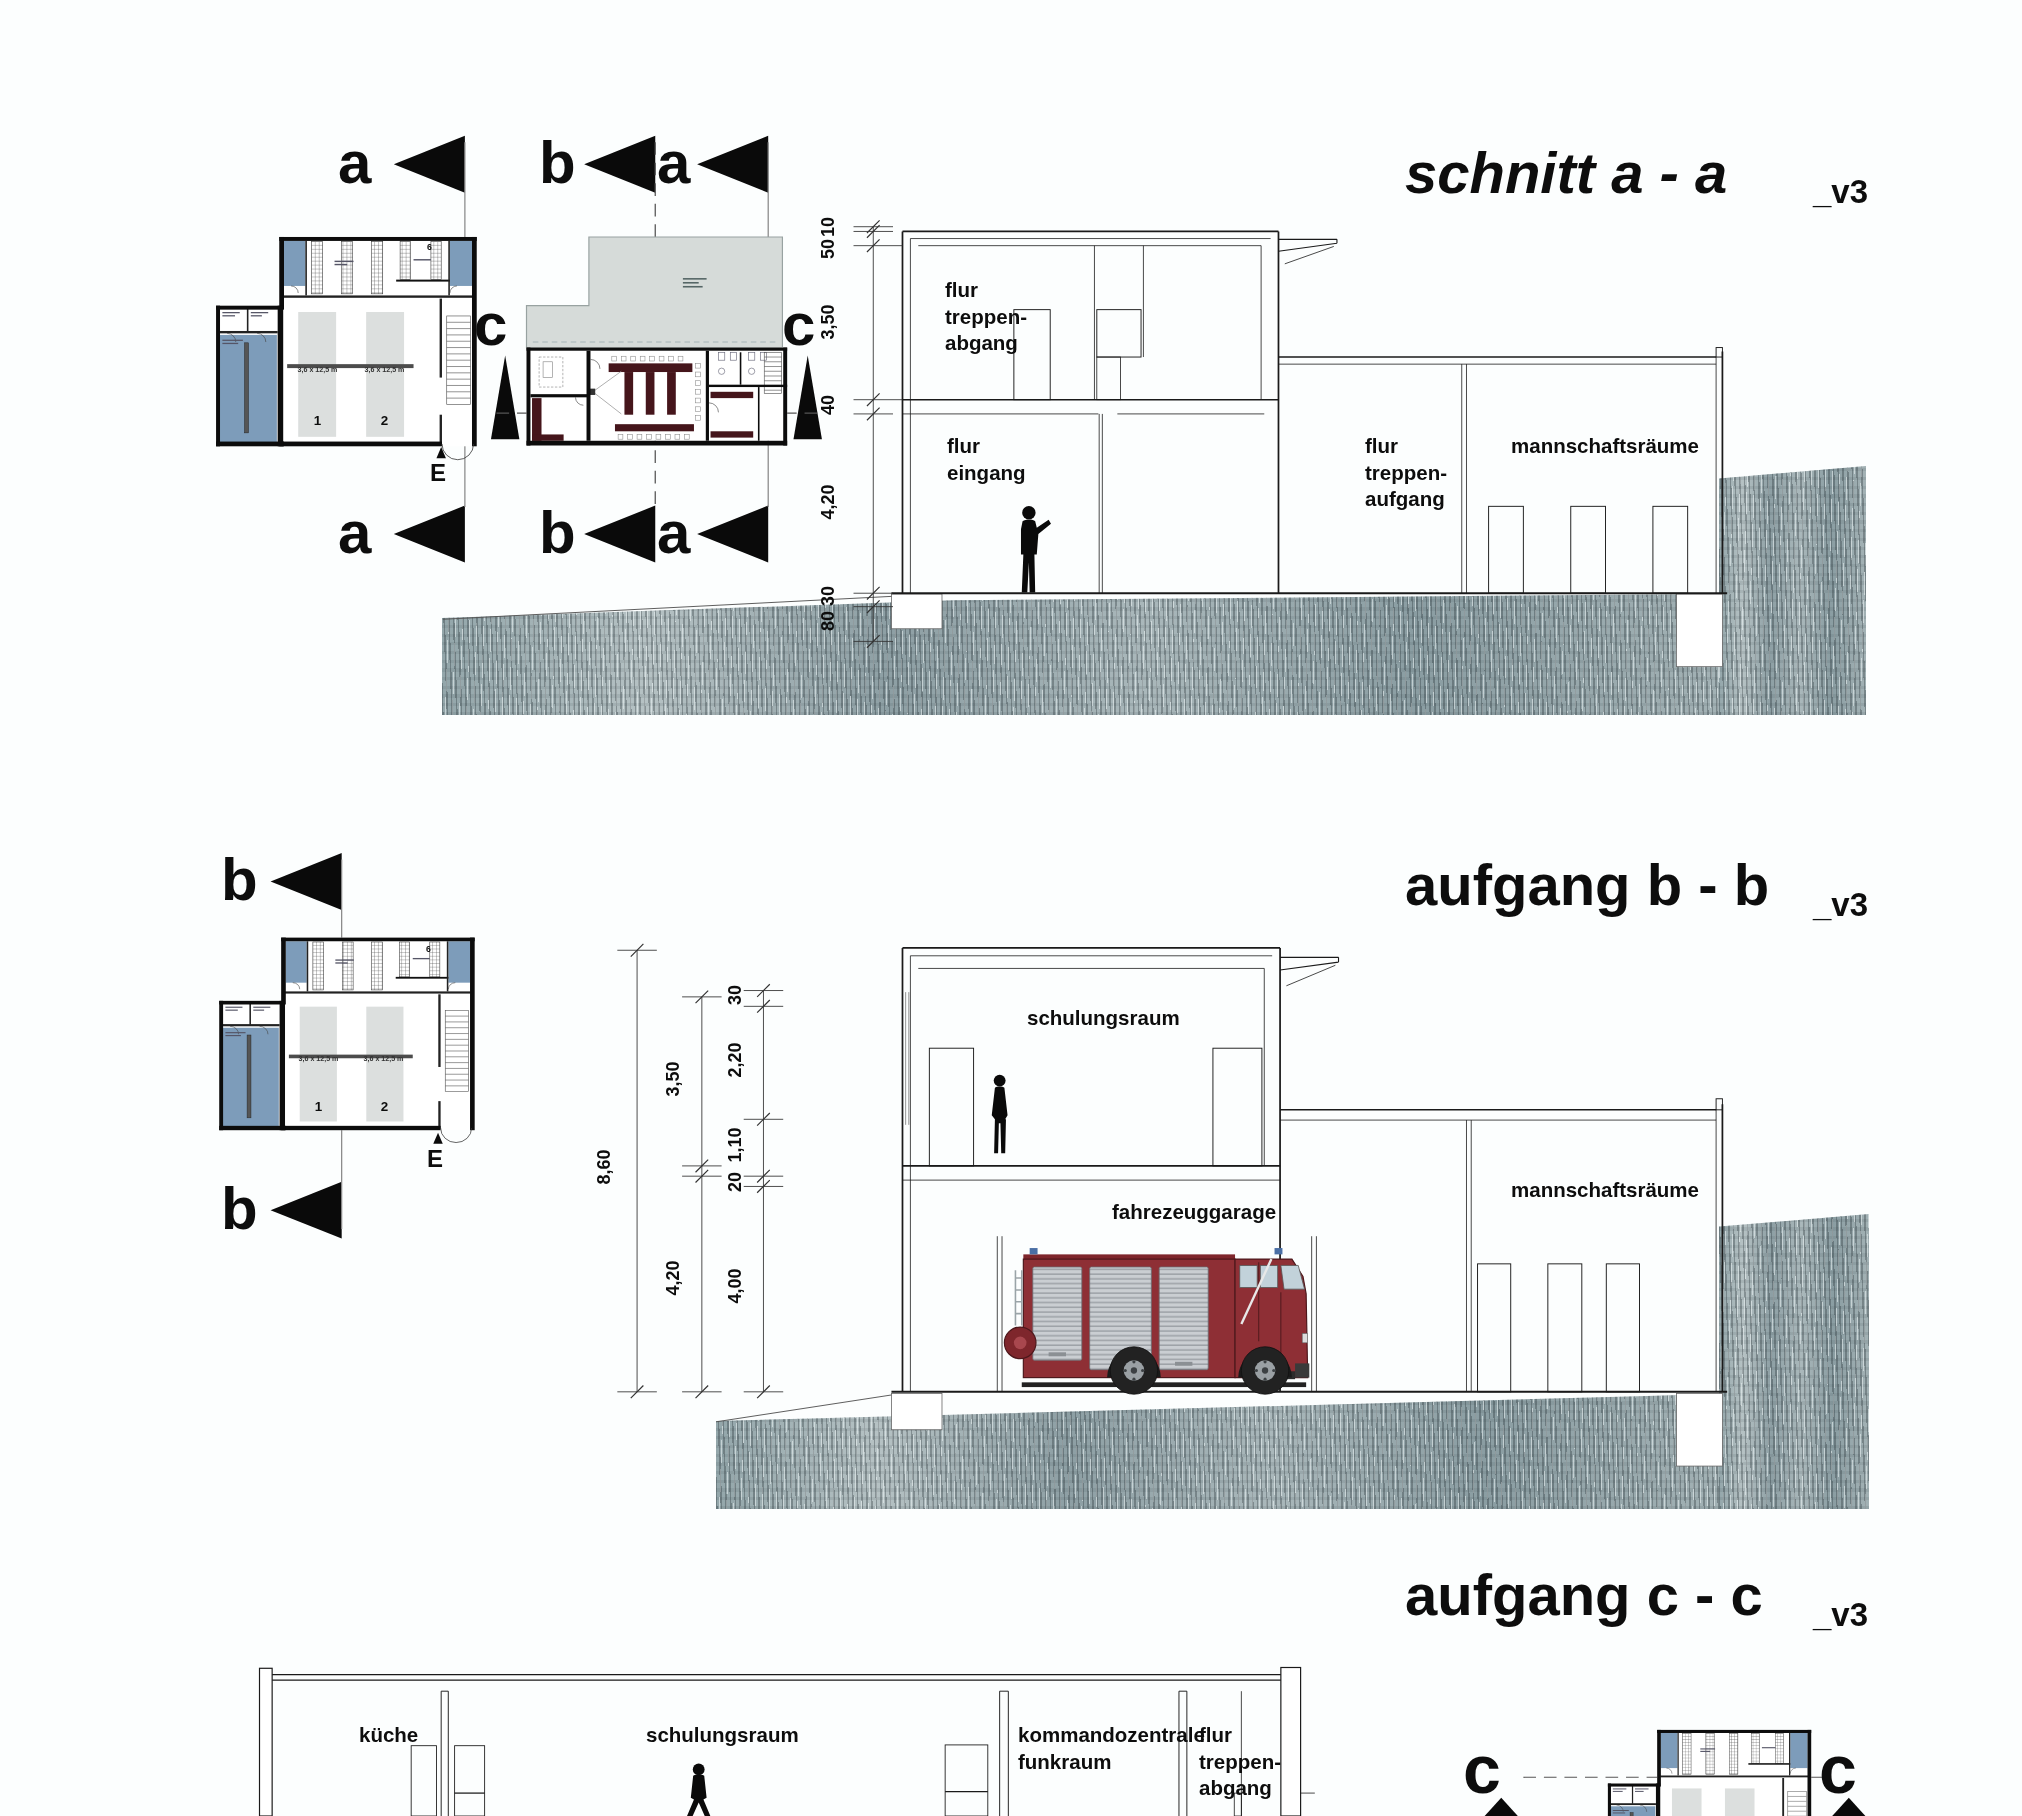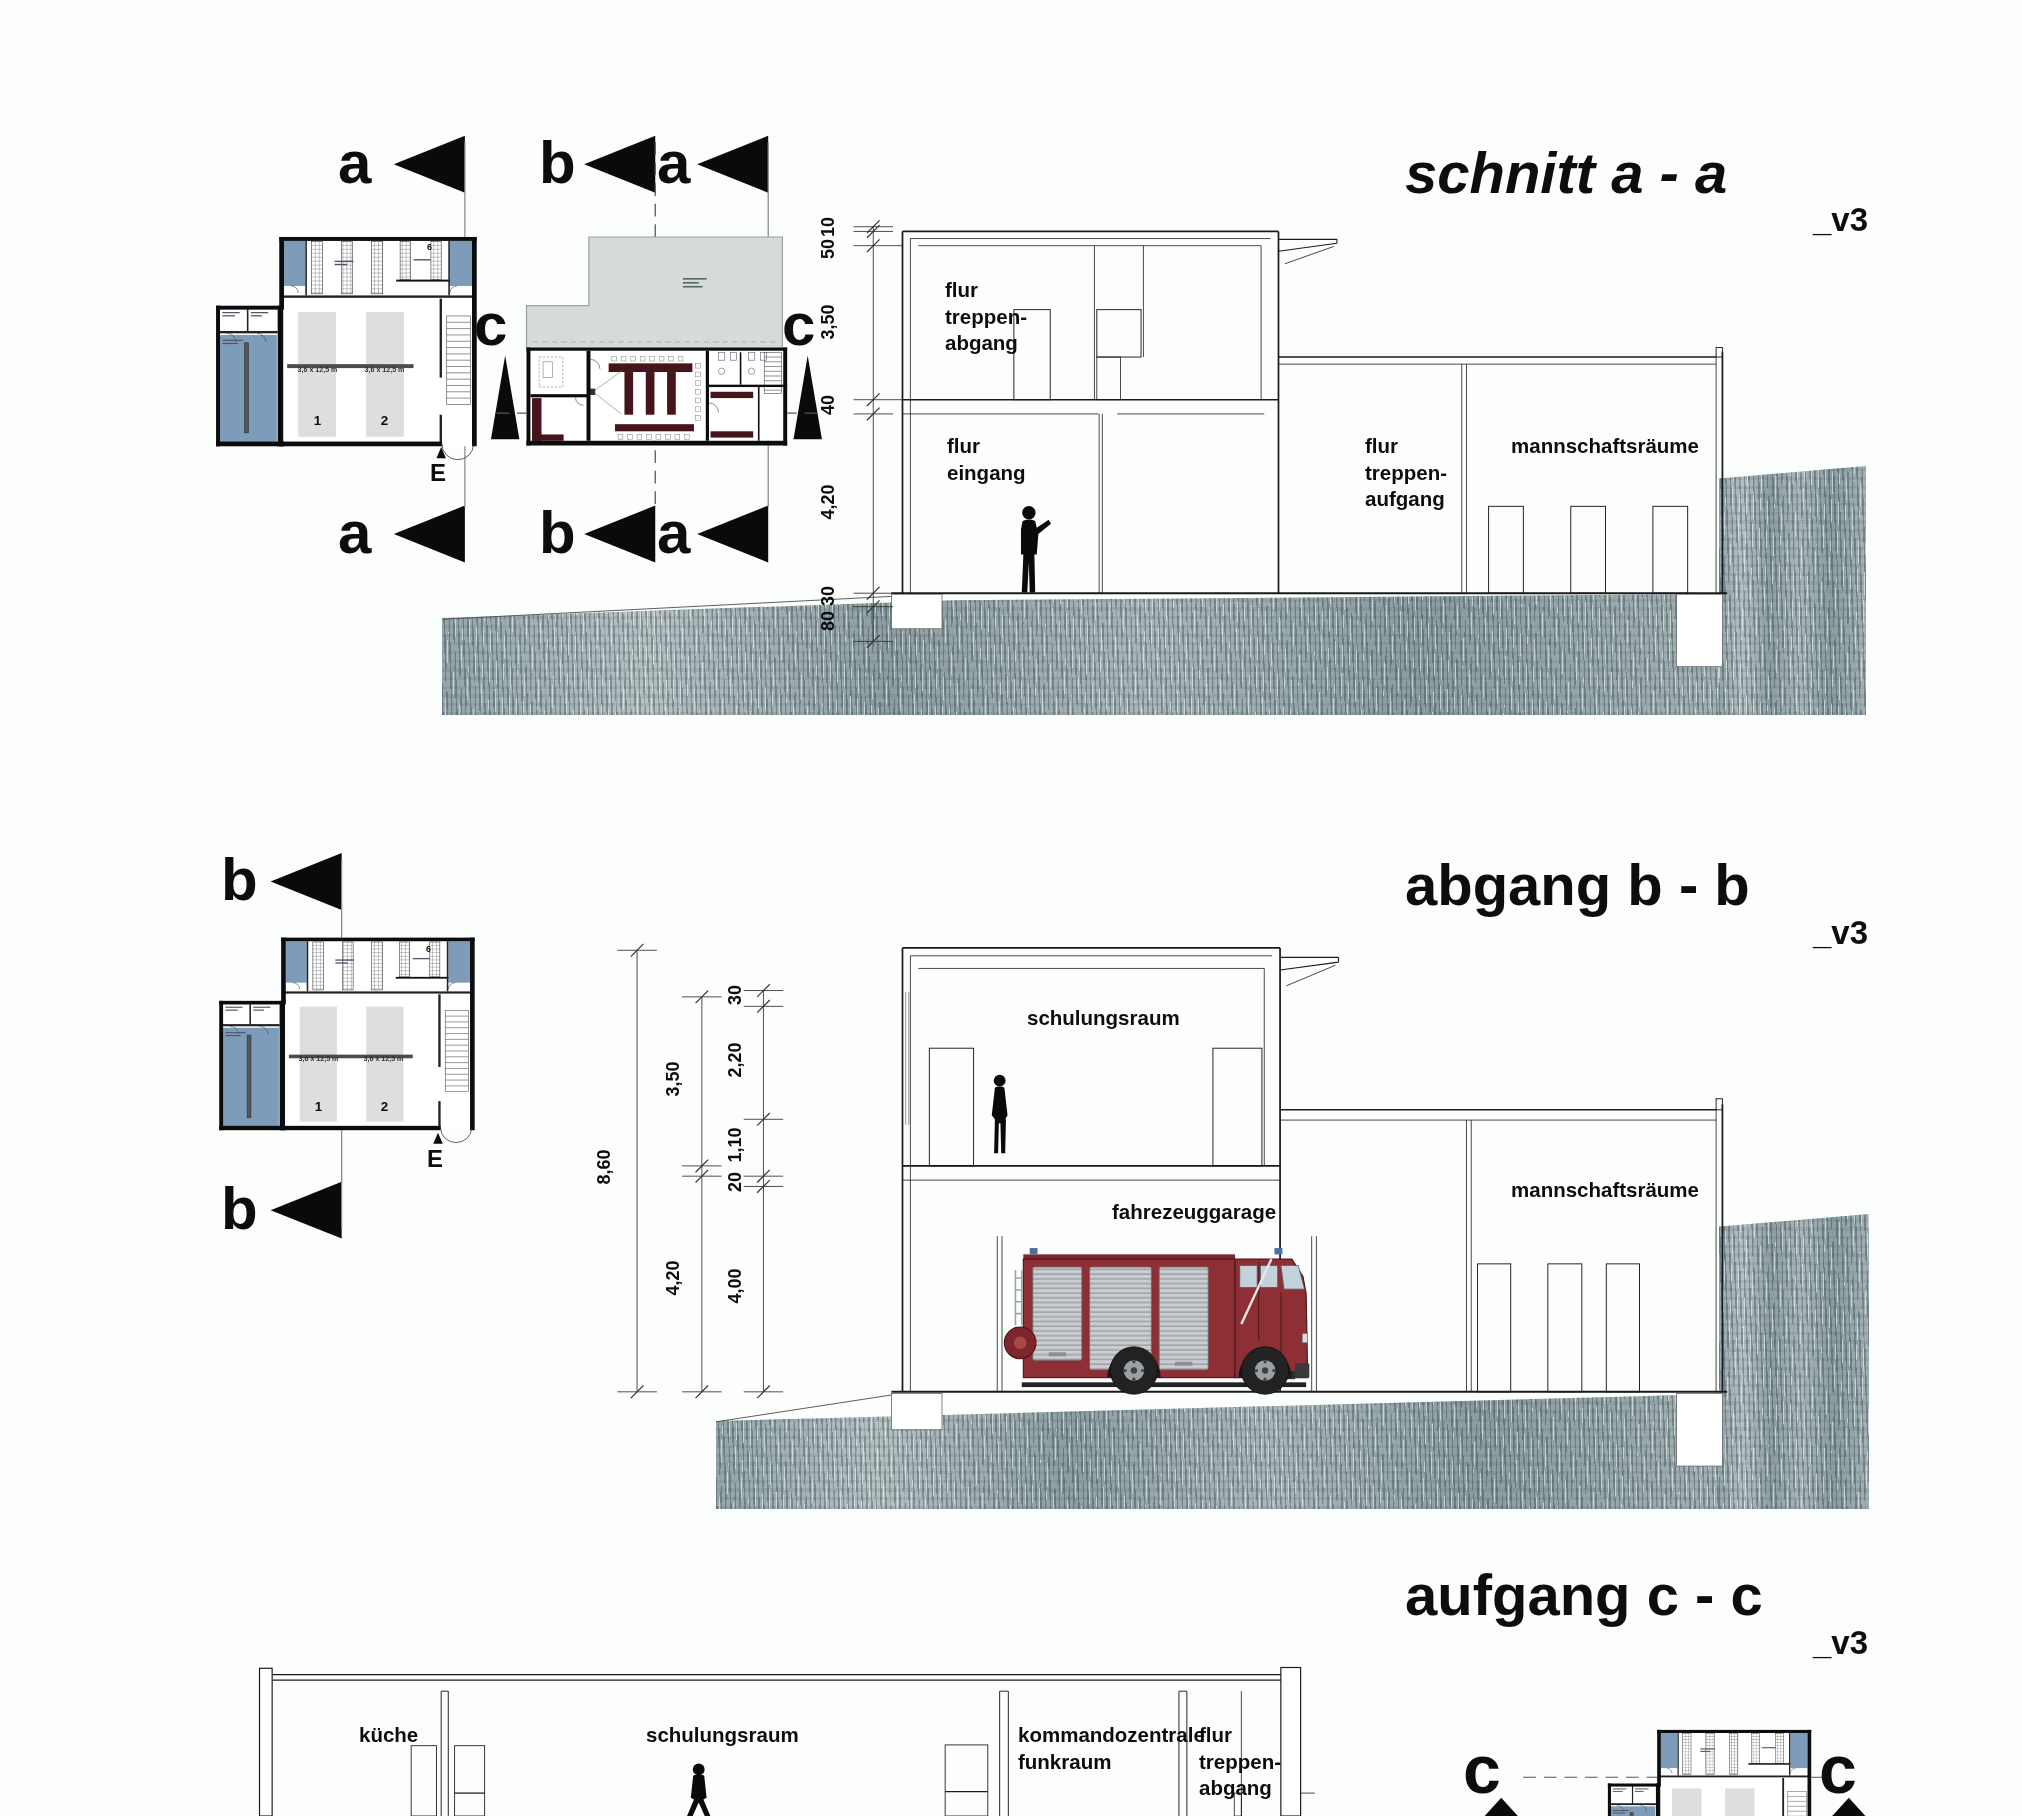--- a/index.html
+++ b/index.html
@@ -7,21 +7,21 @@
        font-family:"Liberation Sans",sans-serif;}
   .ground{position:absolute;
     background:
       repeating-linear-gradient(88deg, rgba(25,35,40,.30) 0 1.6px, rgba(0,0,0,0) 1.6px 4.7px),
       repeating-linear-gradient(92deg, rgba(238,245,246,.55) 0 0.8px, rgba(0,0,0,0) 0.8px 7.1px),
       repeating-linear-gradient(0deg, rgba(70,85,90,.13) 0 3.2px, rgba(0,0,0,0) 3.2px 8.7px),
       linear-gradient(90deg,#93a6aa 0%,#b6c2c4 16%,#8d9fa4 35%,#aab8bb 55%,#8a9da2 76%,#a3b2b5 100%);}
   svg.art{position:absolute;left:0;top:0;}
   .txt{position:absolute;color:#0d0d0d;}
   .title{font:700 58px/1 "Liberation Sans",sans-serif;}
-  .vtag{font:700 33px/1 "Liberation Sans",sans-serif;margin-top:28px;}
+  .vtag{font:700 33px/1 "Liberation Sans",sans-serif;}
   .mark{font:700 60px/1 "Liberation Sans",sans-serif;}
   .markc{font:700 68px/1 "Liberation Sans",sans-serif;}
   .lbl{font:700 20.5px/1.3 "Liberation Sans",sans-serif;white-space:pre-line;}
   .dim{width:79px;text-align:center;transform:rotate(-90deg);
        font:700 18px/1 "Liberation Sans",sans-serif;}
   .emark{font:700 24px/1 "Liberation Sans",sans-serif;}
   .tinybay{width:71px;text-align:center;font:700 7.1px/1 "Liberation Sans",sans-serif;color:#333;}
   .num{width:19px;text-align:center;font:700 13.4px/1 "Liberation Sans",sans-serif;}
   .num6{width:12.6px;text-align:center;font:700 8.7px/1 "Liberation Sans",sans-serif;}
 </style>
@@ -383,21 +383,21 @@
     <polygon points="1879,2299 1921,2299 1900,2276"></polygon>
     <polygon points="2319,2299 2361,2299 2340,2276"></polygon>
   </g>
   <path d="M1928,2250 H2312" stroke="#555" stroke-width="1.4" stroke-dasharray="16 10" fill="none"></path>
   <use href="#planGF" transform="translate(2035,2190) scale(0.78)"></use>
 </g>
 </svg>
 
 <div class="txt title" style="left:1405px;top:144px;font-style:italic;">schnitt a - a</div>
 <div class="txt vtag" style="left:1813px;top:175px;">_v3</div>
-<div class="txt title" style="left:1405px;top:856px;">abgang b - b</div>
+<div class="txt title" style="left:1405px;top:856px;">aufgang b - b</div>
 <div class="txt vtag" style="left:1813px;top:888px;">_v3</div>
 <div class="txt title" style="left:1405px;top:1566px;">aufgang c - c</div>
 <div class="txt vtag" style="left:1813px;top:1598px;">_v3</div>
 
 <div class="txt mark" style="left:338px;top:133px;">a</div>
 <div class="txt mark" style="left:539px;top:133px;">b</div>
 <div class="txt mark" style="left:657px;top:133px;">a</div>
 <div class="txt mark" style="left:338px;top:503px;">a</div>
 <div class="txt mark" style="left:539px;top:503px;">b</div>
 <div class="txt mark" style="left:657px;top:503px;">a</div>

